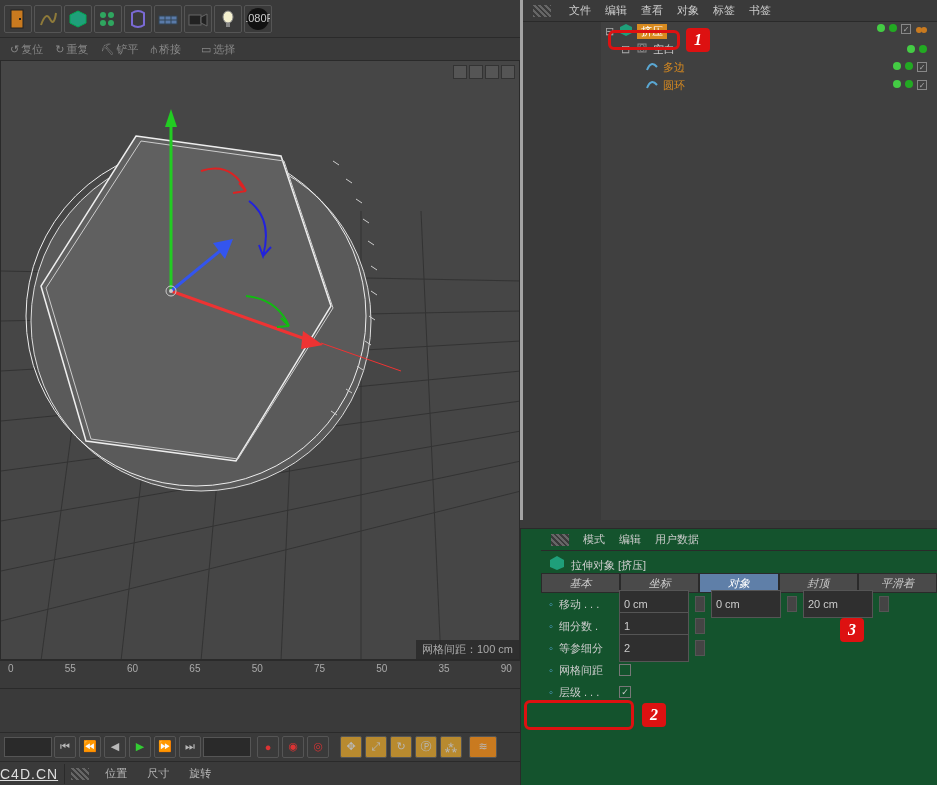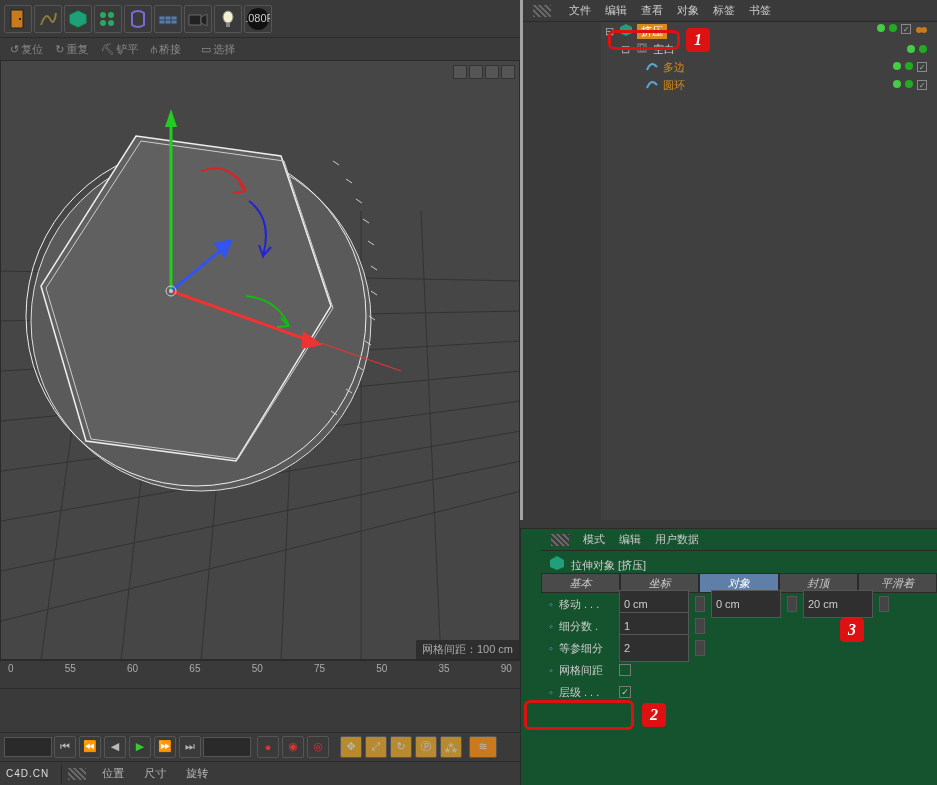--- a/index.html
+++ b/index.html
@@ -26,21 +26,21 @@
   .ruler-f .fbox { display:inline-block; width:60px; height:16px; background:#2a2a2a; border:1px solid #555; padding:0 4px; text-align:right; }
 
   
   .timeline { position:absolute; top:732px; left:0; width:520px; height:28px; display:flex; align-items:center; gap:1px; padding:2px 4px; background:#3a3a3a; border-top:1px solid #2a2a2a; }
   .tl-slot { display:inline-block; width:48px; height:20px; background:#2a2a2a; border:1px solid #555; }
   .tl-btn { width:22px; height:22px; display:flex; align-items:center; justify-content:center; background:#3a3a3a; border:1px solid #555; border-radius:2px; margin:0 1px; }
   .tl-group { display:flex; gap:1px; margin:0 4px; }
 
   
   .status { position:absolute; bottom:0; left:0; width:520px; height:24px; display:flex; align-items:center; background:#3a3a3a; border-top:1px solid #2a2a2a; }
-  .status .brand { color:#ddd; padding:0 6px; font-size:10px; letter-spacing:1px; }
+  .status .brand { color:#ddd; padding:0 0; font-size:14px; letter-spacing:1px;text-decoration:underline; }
   .status .field { display:flex; align-items:center; gap:4px; padding:0 10px; }
 
   
   .palette { position:absolute; top:40px; left:528px; width:72px; display:flex; flex-direction:column; gap:2px; }
   .pal-row { display:flex; gap:2px; }
   .pal-cell { width:32px; height:32px; background:#3f3f3f; border:1px solid #555; display:flex; align-items:center; justify-content:center; }
   .pal-cell.sel { background:#6a88a2; }
 
   
   .objmgr { position:absolute; top:0; left:520px; right:0; height:520px; background:#3a3a3a; border-left:3px solid #a3a3a3; }

